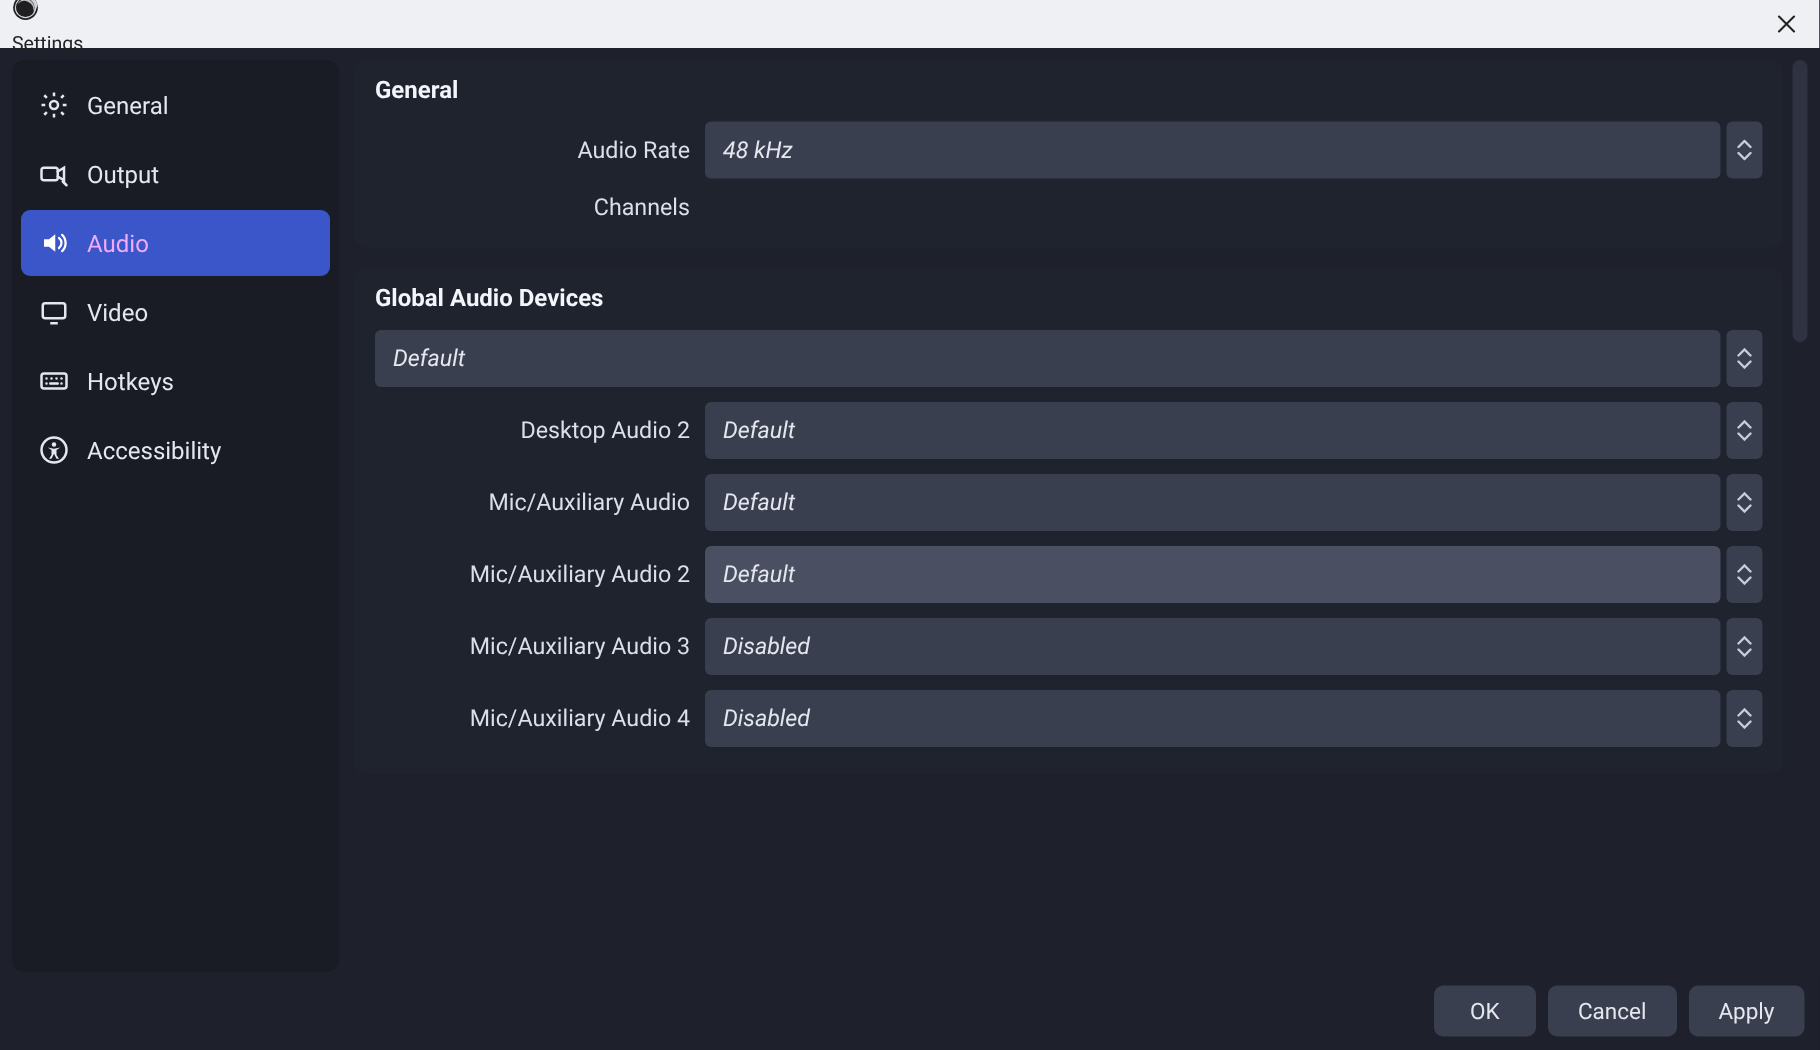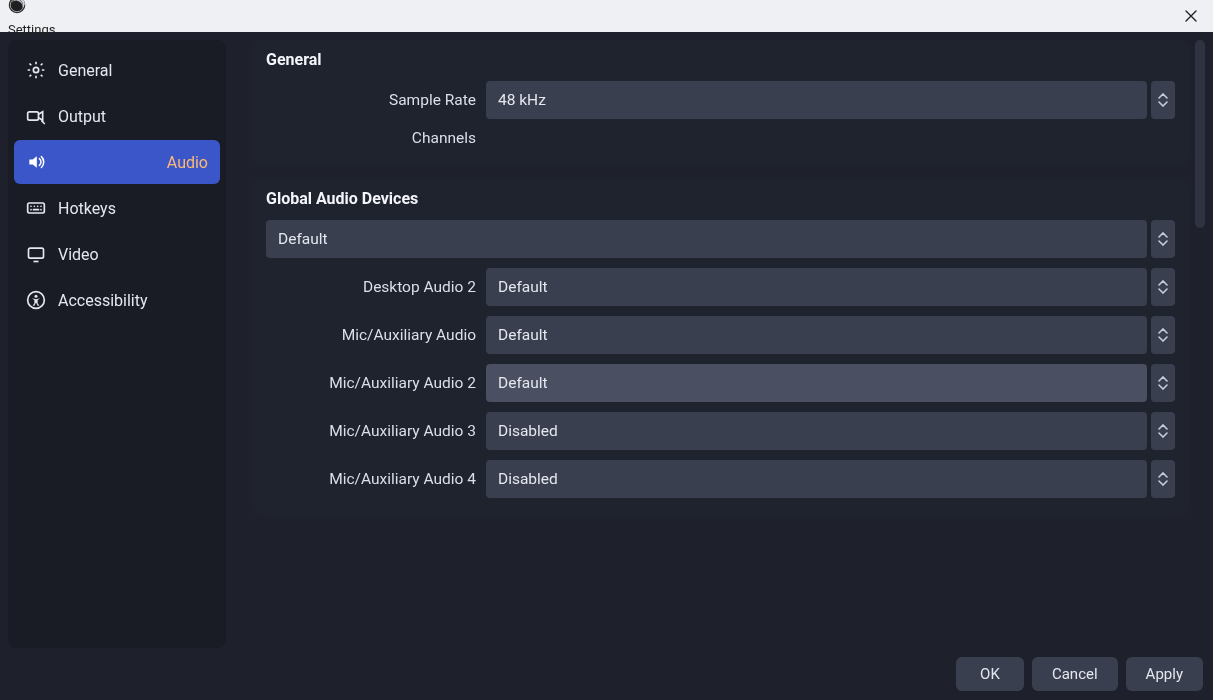--- a/index.html
+++ b/index.html
@@ -7,40 +7,40 @@
 
   
   .titlebar { height: 32px; background: #eef0f4; color: #222; display: flex; align-items: center; justify-content: space-between; padding: 0 6px 0 8px; }
   .titlebar-left { display: flex; gap: 8px; flex-direction: column; }
   .titlebar-title { font-size: 13px; color: #222; }
   .obs-logo { width: 18px; height: 18px; }
   .titlebar-close { width: 32px; height: 32px; display: flex; align-items: center; justify-content: center; cursor: default; }
   .titlebar-close svg { display:block; }
 
   
-  .app-body { display: flex; height: calc(700px - 32px - 52px); padding: 8px 8px 0 8px; gap: 26px; }
+  .app-body { display: flex; height: calc(700px - 32px - 52px); padding: 8px 8px 0 8px; gap: 10px; }
 
   
   .sidebar { width: 218px; background: #191c24; border-radius: 8px; padding: 8px 6px; display: flex; flex-direction: column; gap: 2px; }
   .side-item { display: flex; align-items: center; gap: 12px; padding: 10px 12px; border-radius: 6px; font-size: 16px; color: #e5e7ef; cursor: default; height: 44px; }
   .side-item .icon { width: 20px; height: 20px; display: flex; align-items: center; justify-content: center; flex-shrink: 0; }
-  .side-item.selected { background: #3b56c9; color: #fdba74; justify-content: space-between; }
+  .side-item.selected { background: #3b56c9; color: #f0abfc; }
   .side-item .icon svg { display:block; }
 
   
   .main-wrap { flex: 1; display: flex; gap: 6px; min-width: 0; }
   .main { flex: 1; overflow-y: auto; display: flex; flex-direction: column; gap: 14px; min-width: 0; }
   .scrollbar-stub { width: 10px; border-radius: 5px; background: #2f3341; height: 188px; margin-top: 0; }
 
   .panel { background: #1f232e; border-radius: 8px; padding: 10px 14px 18px 14px; }
   .panel-title { font-weight: 700; font-size: 16px; color: #f4f5fb; margin-bottom: 12px; }
 
   .row { display: flex; align-items: center; gap: 10px; margin-top: 10px; }
   .row-label { width: 210px; text-align: right; font-size: 15.5px; color: #dcdfea; }
-  .row-control { flex: 1; display: flex; gap: 4px; }
+  .row-control { flex: 1; display: flex; gap: 4px; font-style: italic; }
 
   .combo-main { flex: 1; background: #3a3f4f; border-radius: 4px; height: 38px; display: flex; align-items: center; padding: 0 12px; font-size: 15.5px; color: #e5e7ef; }
   .combo-main.hover { background: #4a4f61; }
   .combo-spin { width: 24px; background: #3a3f4f; border-radius: 4px; display: flex; flex-direction: column; align-items: center; justify-content: center; gap: 2px; }
   .combo-spin svg { display:block; }
 
   
   .footer { height: 52px; display: flex; align-items: center; justify-content: flex-end; gap: 8px; padding: 0 10px; background: #1e212b; margin-left: 11px; }
   .btn { background: #3a3f4f; color: #e5e7ef; border-radius: 6px; padding: 8px 20px; font-size: 15px; min-width: 68px; text-align: center; cursor: default; }
 </style>
@@ -99,35 +99,35 @@
           <path d="M16 8a5 5 0 0 1 0 8" fill="none"></path>
           <path d="M18.5 5.5a9 9 0 0 1 0 13" fill="none"></path>
         </svg>
       </span>
       <span>Audio</span>
     </div>
 
     <div class="side-item">
       <span class="icon">
         <svg viewBox="0 0 24 24" width="20" height="20" fill="none" stroke="#e5e7ef" stroke-width="2">
+          <rect x="3" y="5" width="18" height="12" rx="2"></rect>
+            <path d="M9 21h6"></path>
+        </svg>
+      </span>
+      <span>Video</span>
+    </div>
+
+    <div class="side-item">
+      <span class="icon">
+        <svg viewBox="0 0 24 24" width="20" height="20" fill="none" stroke="#e5e7ef" stroke-width="2">
           <rect x="2" y="6" width="20" height="12" rx="2"></rect>
           <path d="M6 10h0M10 10h0M14 10h0M18 10h0M6 14h0M18 14h0M9 14h6" stroke-linecap="round"></path>
         </svg>
       </span>
       <span>Hotkeys</span>
-    </div>
-
-    <div class="side-item">
-      <span class="icon">
-        <svg viewBox="0 0 24 24" width="20" height="20" fill="none" stroke="#e5e7ef" stroke-width="2">
-          <rect x="3" y="5" width="18" height="12" rx="2"></rect>
-            <path d="M9 21h6"></path>
-        </svg>
-      </span>
-      <span>Video</span>
     </div>
 
     <div class="side-item">
       <span class="icon">
         <svg viewBox="0 0 24 24" width="20" height="20" fill="#e5e7ef">
           <circle cx="12" cy="12" r="10" fill="none" stroke="#e5e7ef" stroke-width="2"></circle>
           <circle cx="12" cy="7.5" r="1.8"></circle>
           <path d="M7 10l5 1 5-1-3 2v4l2 3-2 0-2-4-2 4-2 0 2-3v-4z"></path>
         </svg>
       </span>
@@ -137,21 +137,21 @@
 
   </div>
 
   <div class="main-wrap">
     <div class="main">
 
       <div class="panel">
         <div class="panel-title">General</div>
 
         <div class="row">
-          <div class="row-label">Sample Rate</div>
+          <div class="row-label">Audio Rate</div>
           <div class="row-control">
             <div class="combo-main">48 kHz</div>
             <div class="combo-spin">
               <svg viewBox="0 0 10 6" width="10" height="6">
                   <path d="M1 5 L5 1 L9 5" fill="none" stroke="#c9ccd8" stroke-width="1.6" stroke-linecap="round"></path>
                 </svg>
               <svg viewBox="0 0 10 6" width="10" height="6">
                   <path d="M1 1 L5 5 L9 1" fill="none" stroke="#c9ccd8" stroke-width="1.6" stroke-linecap="round"></path>
                 </svg>
             </div>

